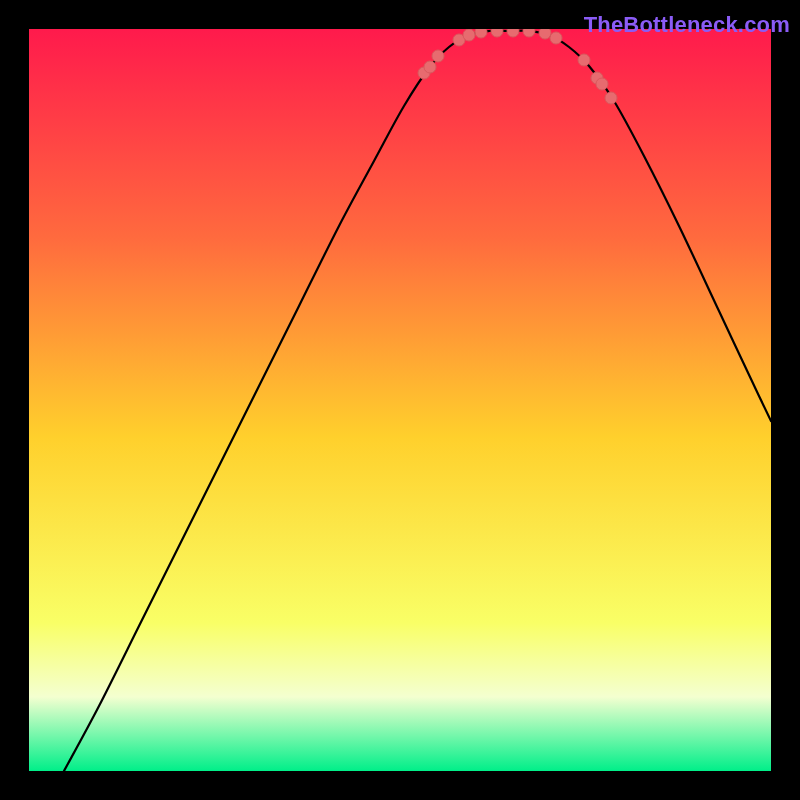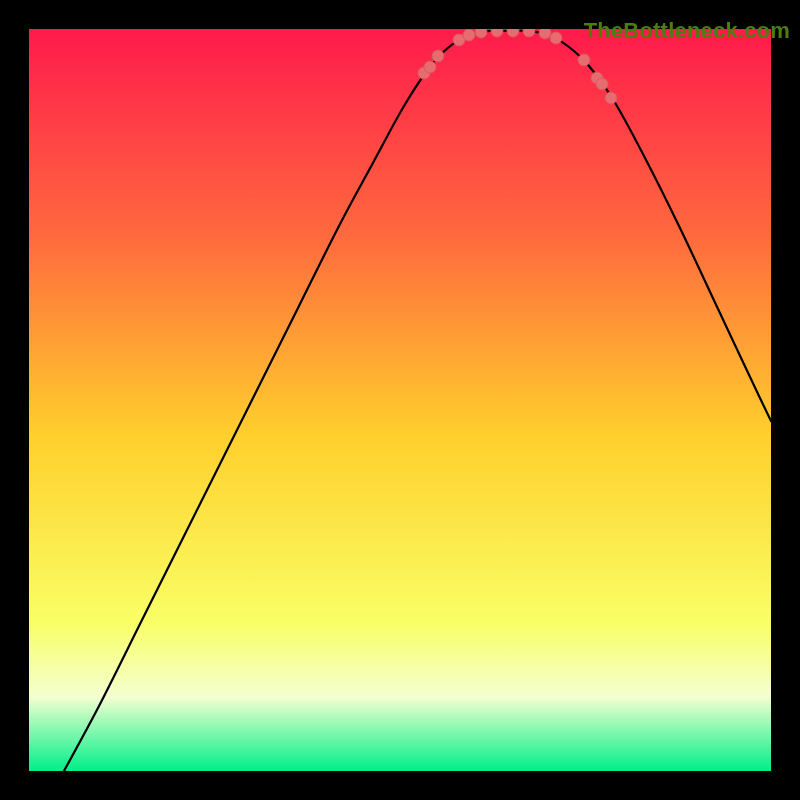--- a/index.html
+++ b/index.html
@@ -24,26 +24,26 @@
     height: 742px;
     overflow: hidden;
   }
   .plotwrap svg {
     display: block;
     width: 742px;
     height: 742px;
   }
   .watermark {
     position: absolute;
-    top: 18px;
+    top: 12px;
     right: 10px;
     font-family: Arial, Helvetica, sans-serif;
     font-size: 22px;
     font-weight: 700;
-    color: #4d7c0f;
+    color: #8b5cf6;
     letter-spacing: 0.2px;
   }
 </style>
 </head>
 <body>
 <div class="stage">
 
   <div class="plotwrap">
     <svg viewBox="0 0 742 742" preserveAspectRatio="none">
       <defs>

